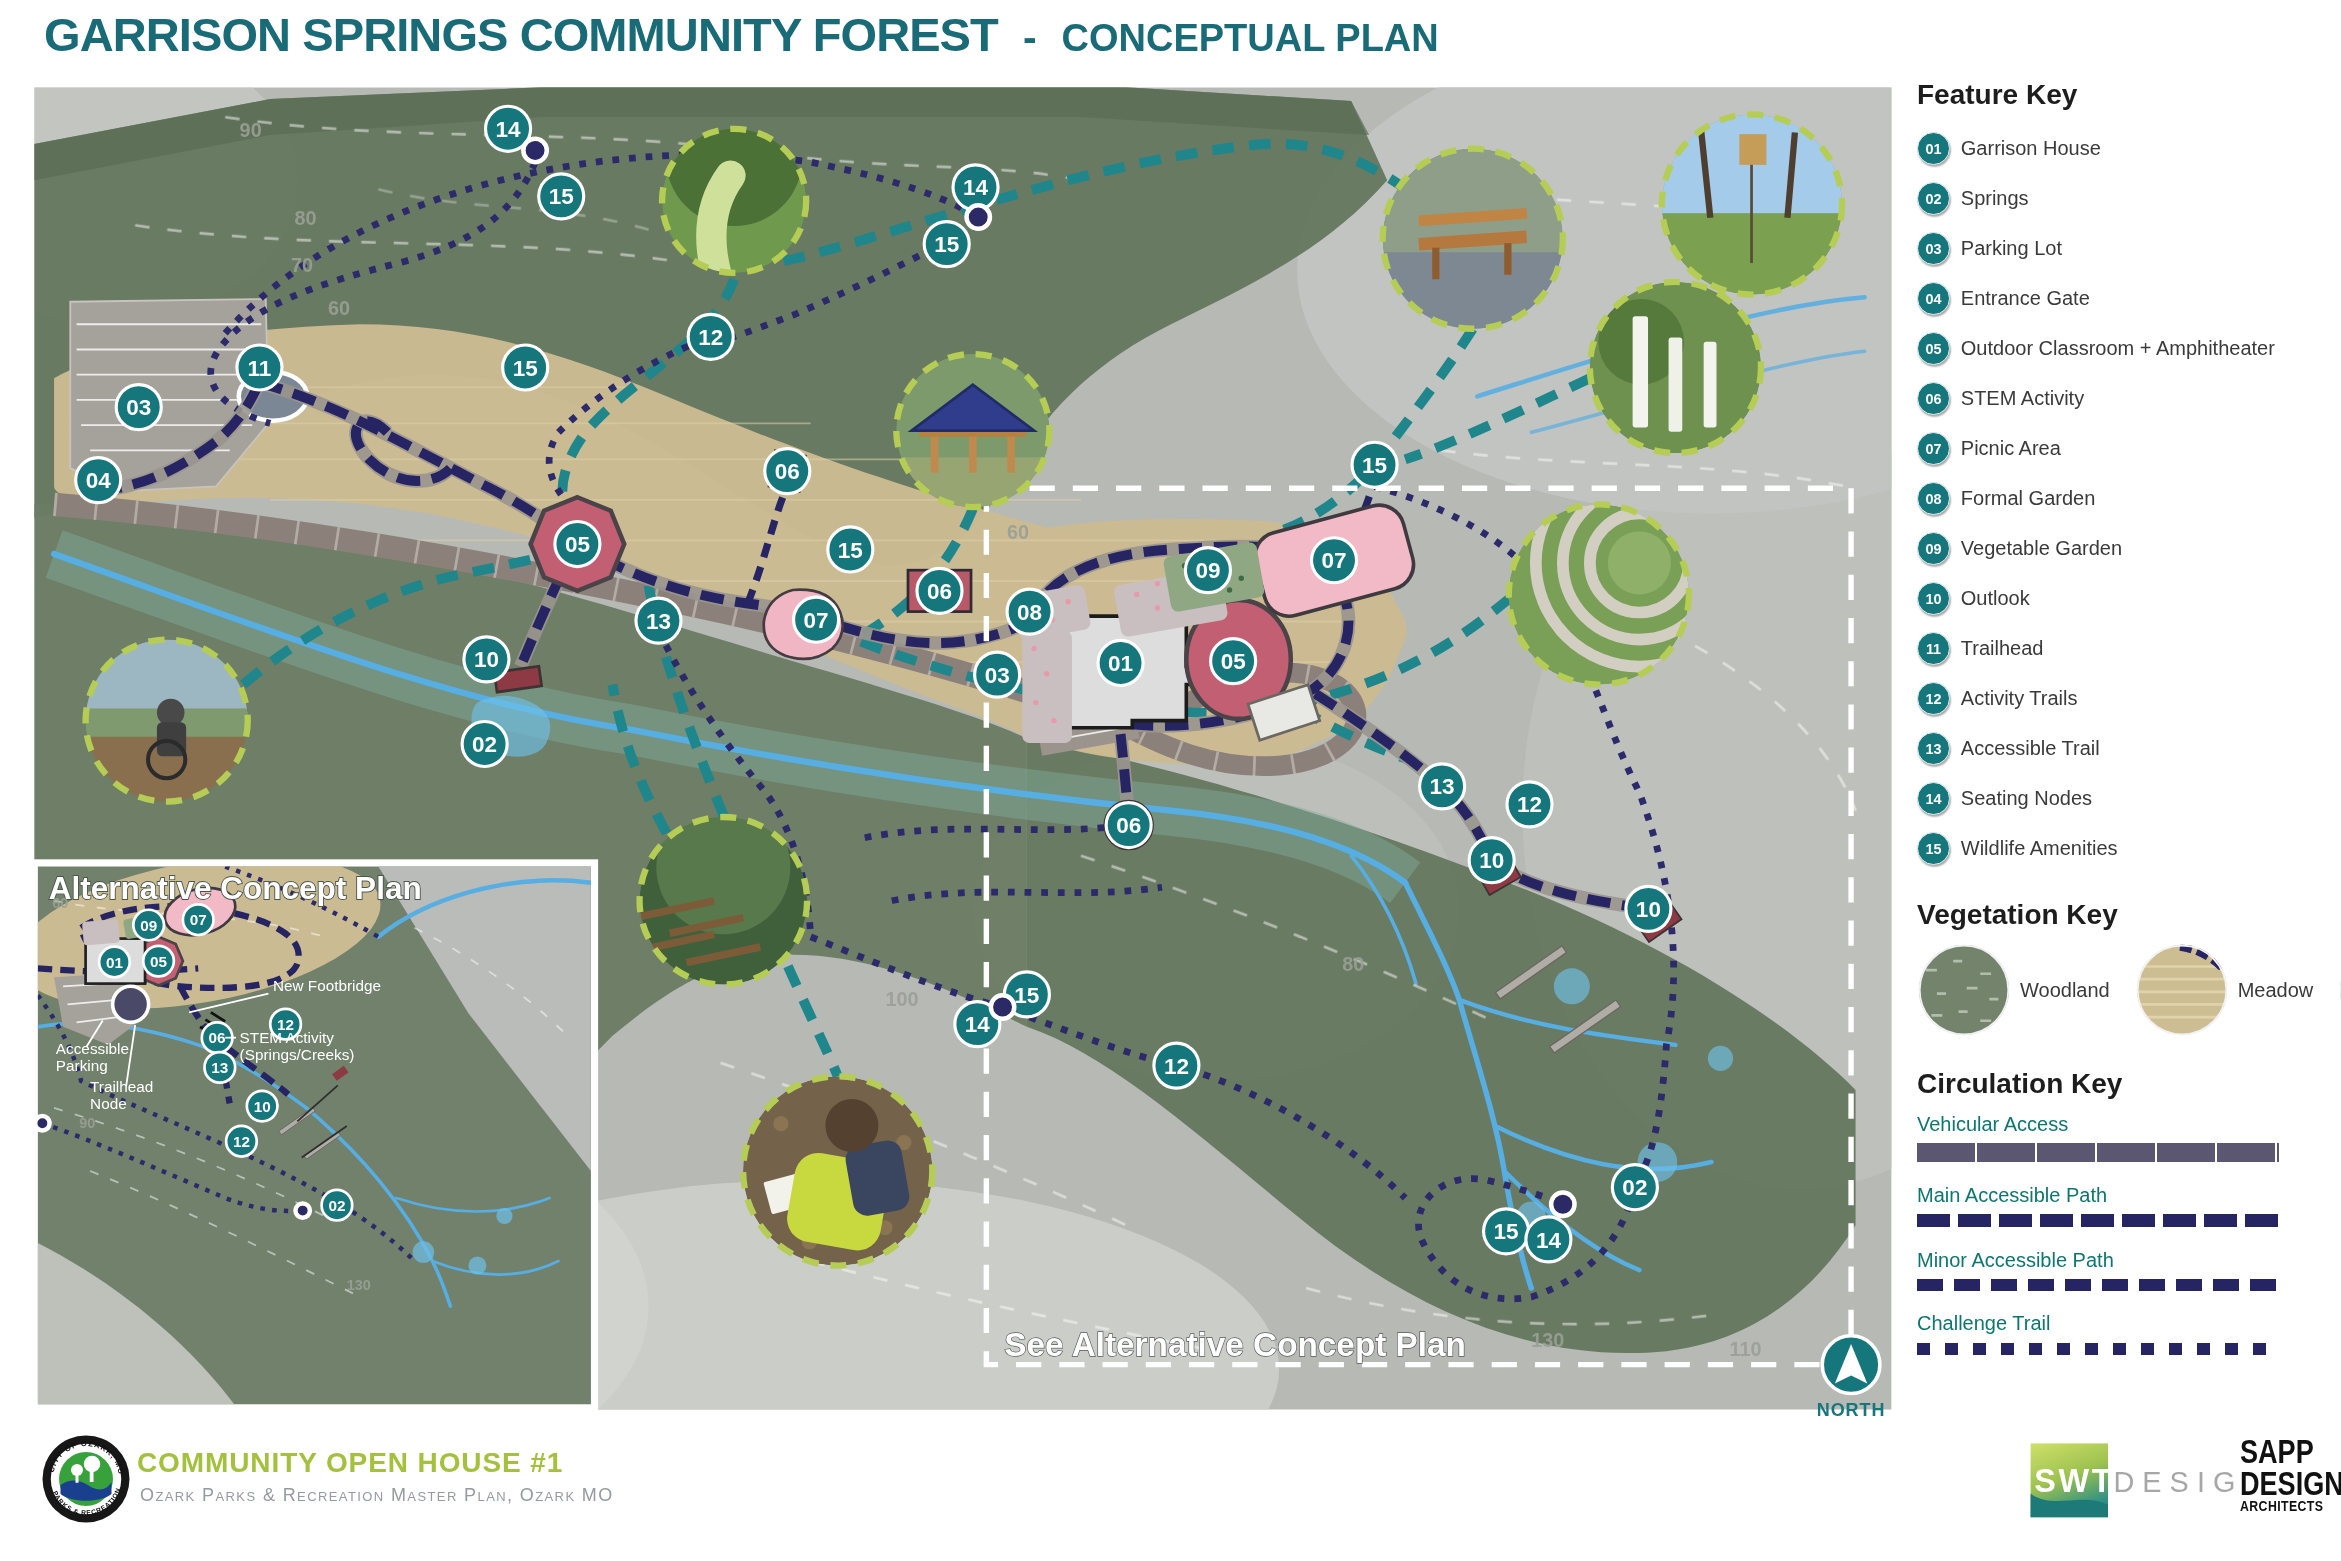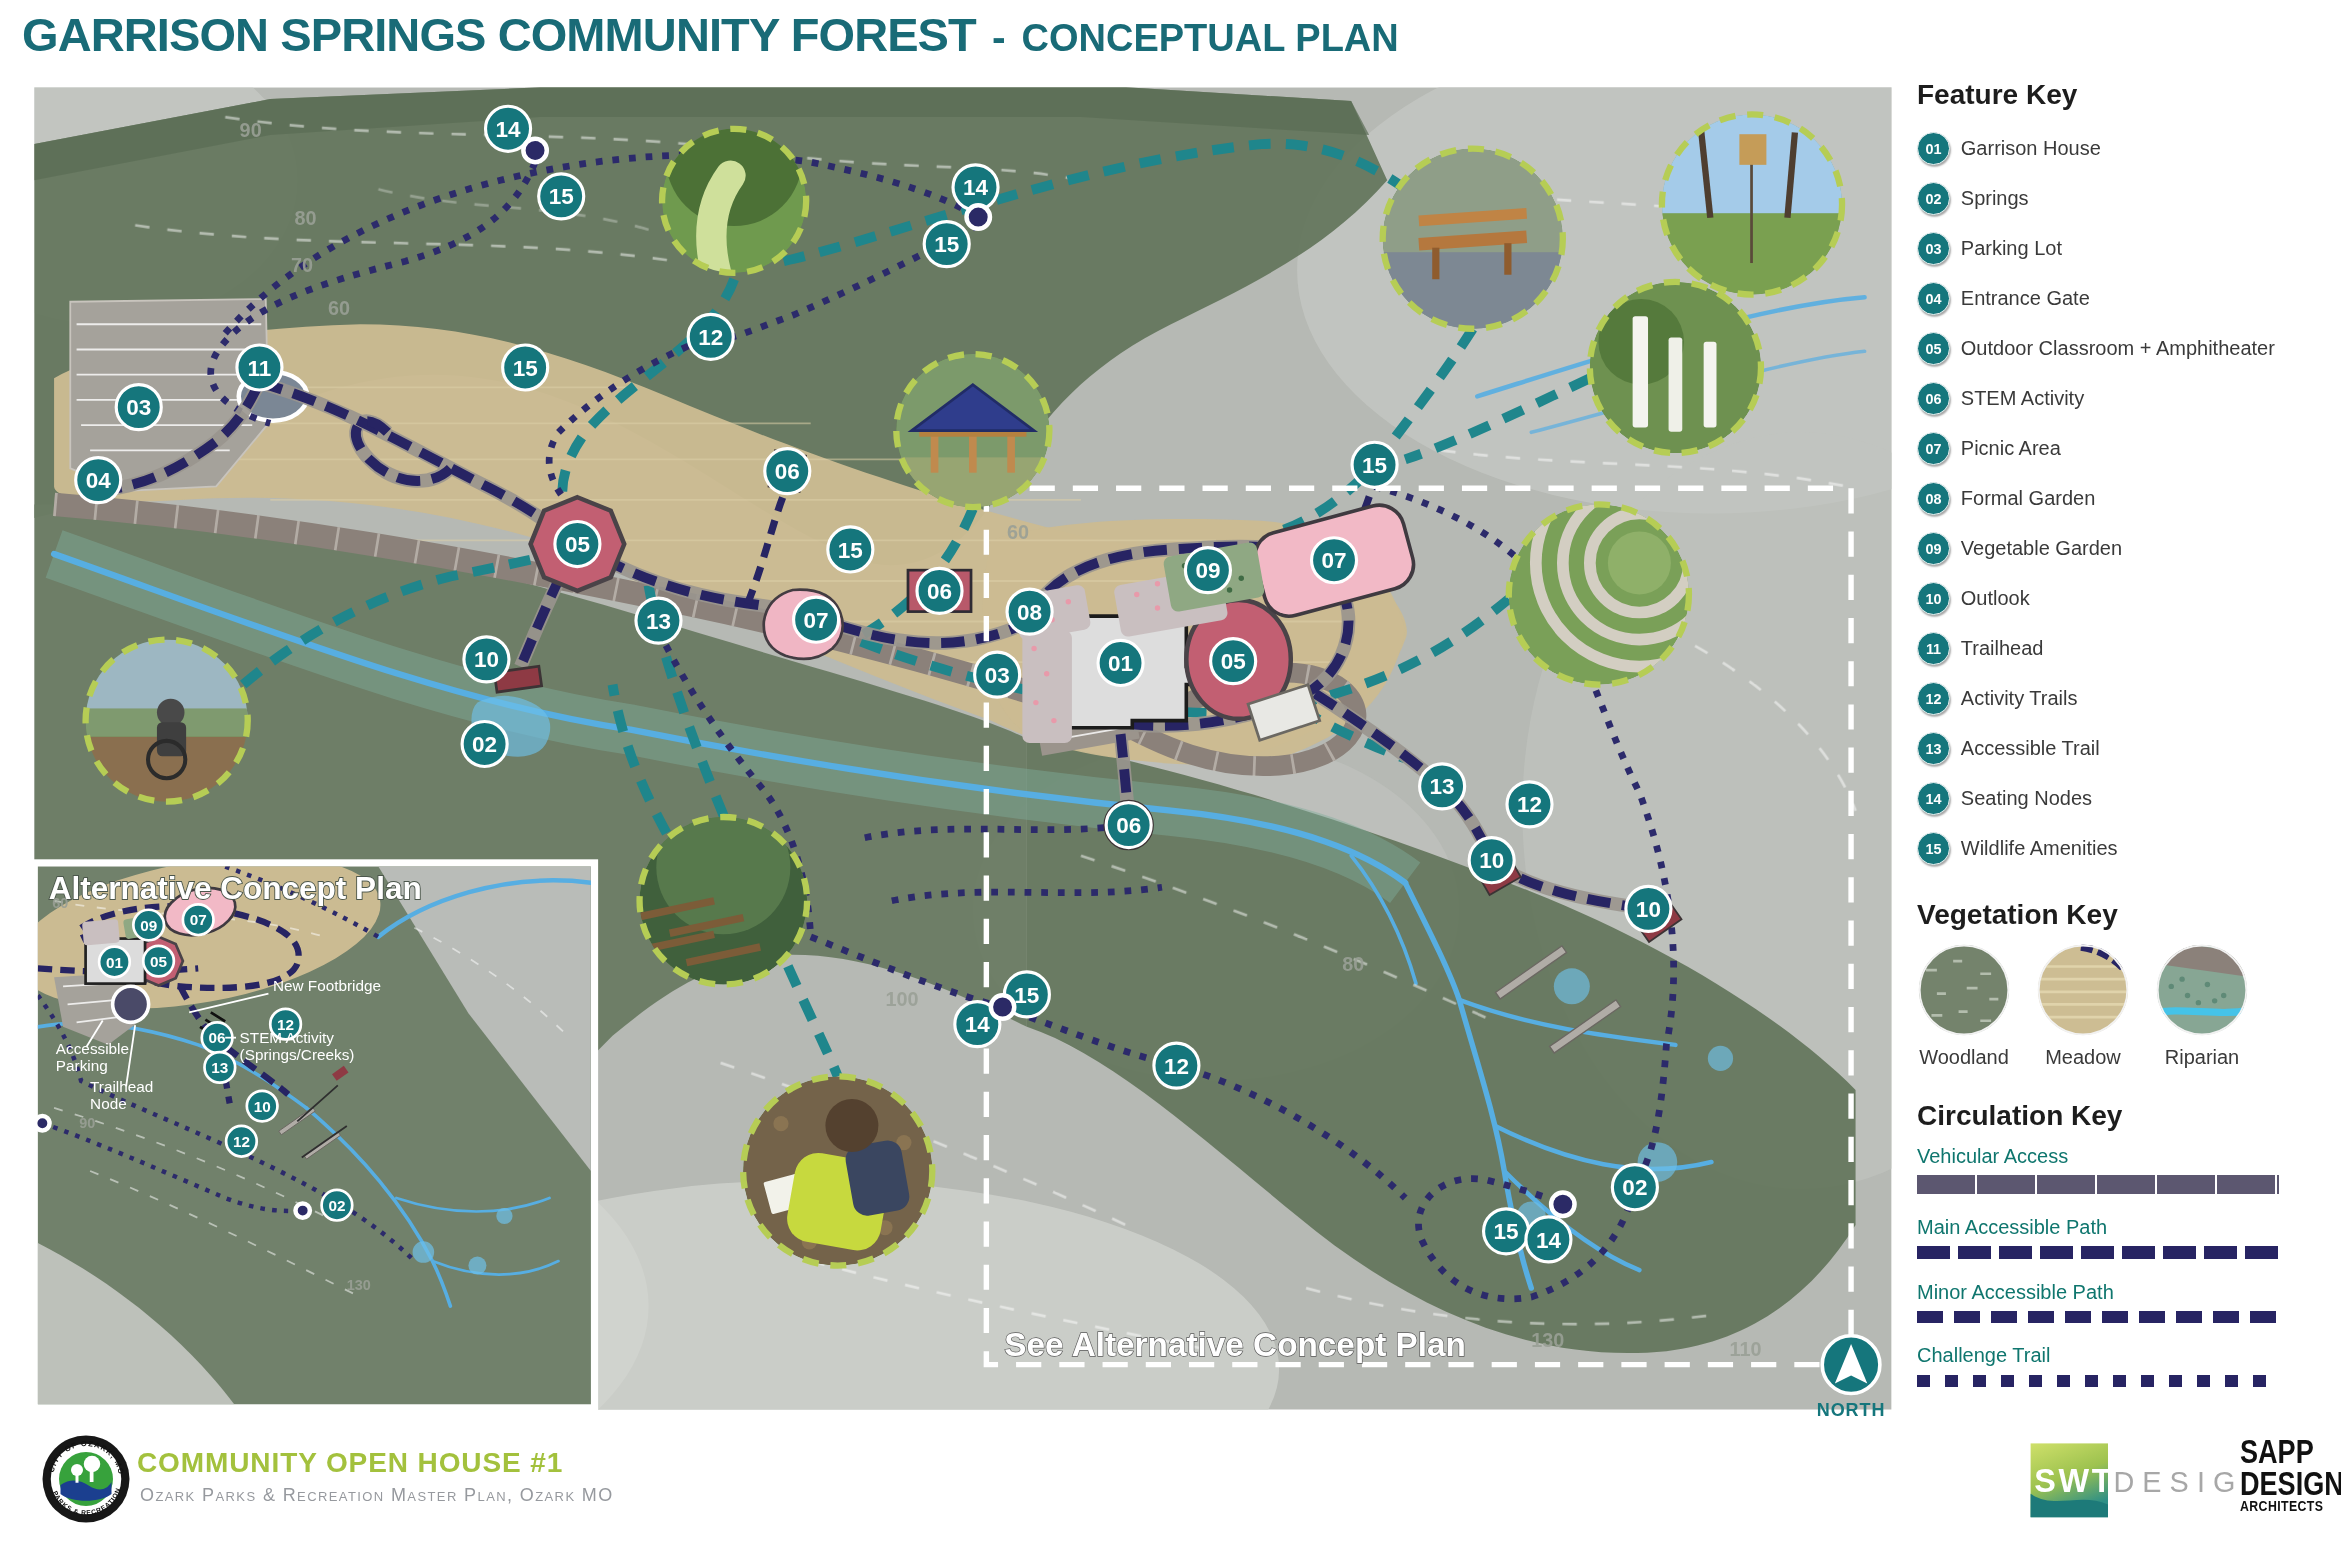--- a/index.html
+++ b/index.html
@@ -1,38 +1,38 @@
 <!DOCTYPE html>
 <html style="font-size:14.4px"><head>
 <meta charset="utf-8">
 <style>
   html,body{margin:0;padding:0;background:#ffffff;}
   body{width:2342px;height:1561px;position:relative;font-family:"Liberation Sans",sans-serif;overflow:hidden;}
   .page{position:absolute;inset:0;}
 
   
-  .header{position:absolute;left:22px;top:7.2px;height:76px;display:flex;align-items:baseline;gap:16px;white-space:nowrap;justify-content:flex-end;}
+  .header{position:absolute;left:44px;top:7.2px;height:76px;display:flex;align-items:baseline;gap:25px;white-space:nowrap;justify-content:flex-end;}
   .t1{font-size:47px;font-weight:bold;color:#196b77;letter-spacing:-0.9px;}
   .t-dash{font-size:41px;font-weight:bold;color:#196b77;}
   .t2{font-size:38px;font-weight:bold;color:#196b77;letter-spacing:0px;}
 
   
   #plan-svg{position:absolute;left:0;top:0;width:2342px;height:1561px;}
 
   
   .legend{position:absolute;left:1917px;top:79px;width:410px;}
   .legend h2{font-size:28px;font-weight:bold;color:#1d1d1d;margin:0 0 12.6px 0;}
   #feature-list{list-style:none;margin:0;padding:0;}
   #feature-list li{display:flex;align-items:center;gap:10.8px;height:50px;}
   .badge{width:31px;height:31px;border-radius:50%;background:#15767c;color:#fff;font-size:14.4px;font-weight:bold;
          display:flex;align-items:center;justify-content:center;flex:0 0 auto;
          box-shadow:0.9px 1.8px 1.8px rgba(0,0,0,.35);border:1.8px solid #e9f2f2;}
   .feat-label{font-size:20px;color:#3a3a3a;}
   .veg-row{display:flex;gap:25px;margin-top:9px;}
-  .veg-item{display:flex;flex-direction:column;align-items:center;gap:9px;}
+  .veg-item{display:flex;flex-direction:row;align-items:center;gap:9px;}
   .veg-label{font-size:20px;color:#3a3a3a;}
   .circ-section{margin-top:31px;}
   .circ-item{margin-bottom:21.6px;}
   .circ-label{font-size:20px;color:#0f766e;margin-bottom:7.2px;}
   .bar{width:362px;}
   .bar-vehicular{height:19px;background:repeating-linear-gradient(90deg,#5c5770 0 58px,#ffffff 58px 60px);}
   .bar-main{height:13.5px;background:repeating-linear-gradient(90deg,#272463 0 33px,transparent 33px 41px);}
   .bar-minor{height:11.7px;background:repeating-linear-gradient(90deg,#272463 0 26px,transparent 26px 37px);}
   .bar-challenge{height:12.6px;background:repeating-linear-gradient(90deg,#272463 0 12.6px,transparent 12.6px 28px);}
 

